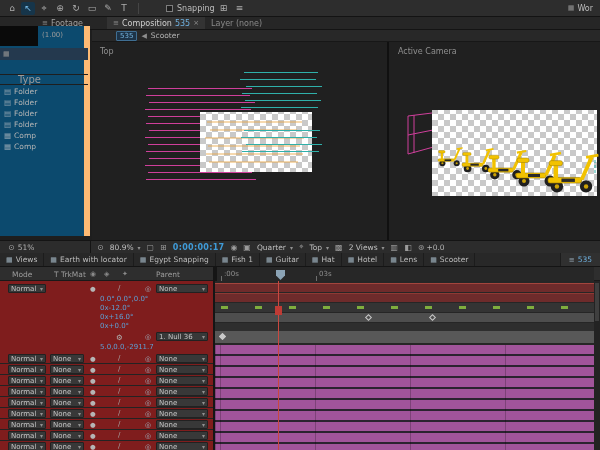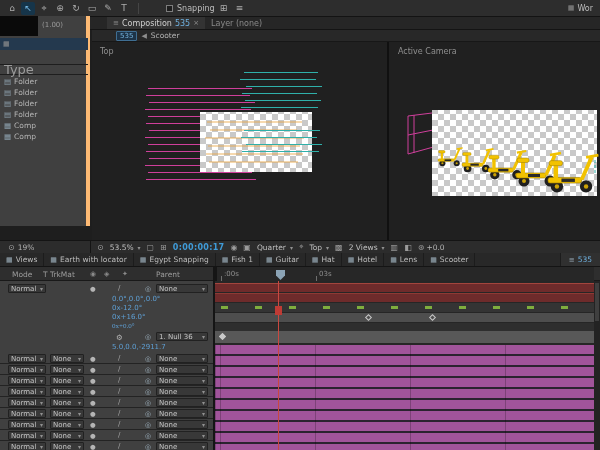--- a/index.html
+++ b/index.html
@@ -19,25 +19,25 @@
   
   #ptabs{position:absolute;left:0;top:17px;width:600px;height:13px;background:#262626;border-bottom:1px solid #141414;display:flex;align-items:stretch;font-size:8px;}
   .ptab{display:flex;align-items:center;gap:3px;padding:0 6px;color:#a0a0a0;white-space:nowrap;}
   #ptab-footage{margin-left:36px;}
   #ptab-comp{margin-left:18px;background:#333333;color:#cfcfcf;}
   .ticon{font-size:7px;color:#8e8e8e;}
   .bluechip{color:#6fb1e0;}
   #ptab-layer{color:#8a8a8a;}
 
   
-  #proj{position:absolute;left:0;top:16px;width:90px;height:210px;background:#404040;border-right:4px solid #fdba74;}
+  #proj{position:absolute;left:0;top:26px;width:90px;height:210px;background:#0c4a6e;border-right:6px solid #fdba74;}
   #proj-thumb{position:absolute;left:0;top:0;width:38px;height:20px;background:#0a0a0a;}
   #proj-scale{position:absolute;left:42px;top:5px;font-size:7px;color:#9a9a9a;}
   #proj-sel{position:absolute;left:0;top:22px;width:88px;height:12px;background:#24394e;display:flex;align-items:center;padding-left:3px;color:#6fb1e0;}
-  #proj-colhead{position:absolute;left:0;top:48px;width:88px;height:11px;border-top:1px solid #1e1e1e;border-bottom:1px solid #1e1e1e;font-size:13px;color:#9a9a9a;display:flex;align-items:center;padding-left:4px;}
+  #proj-colhead{position:absolute;left:0;top:48px;width:88px;height:11px;border-top:1px solid #1e1e1e;border-bottom:1px solid #1e1e1e;font-size:10px;color:#9a9a9a;display:flex;align-items:center;padding-left:18px;}
   #proj-items{position:absolute;left:0;top:60px;width:88px;}
   .pitem{height:11px;display:flex;align-items:center;gap:3px;padding-left:4px;}
   .pig{color:#8fa3b0;font-size:7.5px;}
   .plbl{font-size:7.5px;color:#b5b5b5;}
 
   
   #viewer{position:absolute;left:92px;top:30px;width:508px;height:210px;background:#202020;}
   #crumb{height:12px;background:#282828;border-bottom:1px solid #171717;display:flex;align-items:center;gap:4px;padding-left:24px;}
   #crumb-chip{border:1px solid #3f6e92;background:#1d3347;color:#74b3dd;font-size:7px;line-height:8px;padding:0 3px;border-radius:1px;}
   #crumb-name{font-size:7.5px;color:#b5b5b5;}
@@ -61,46 +61,46 @@
 
   
   #ctabs-row{position:absolute;left:0;top:253px;width:600px;height:14px;background:#282828;border-bottom:1px solid #141414;display:flex;align-items:stretch;}
   #ctabs{display:flex;}
   .ctab{display:flex;align-items:center;gap:3px;padding:0 6px;border-right:1px solid #1c1c1c;font-size:7.5px;color:#bdbdbd;white-space:nowrap;}
   .cticon{color:#98aab6;font-size:7px;}
   #tltab{margin-left:auto;display:flex;align-items:center;gap:3px;padding:0 8px;border-left:1px solid #1c1c1c;background:#303030;}
   #tltab-label{color:#6fb1e0;font-size:7.5px;}
 
   
-  #tl{position:absolute;left:0;top:267px;width:600px;height:183px;background:#404040;overflow:hidden;}
+  #tl{position:absolute;left:0;top:267px;width:600px;height:183px;background:#7f1d1d;overflow:hidden;}
   #tlhead{position:absolute;left:0;top:0;width:600px;height:14px;background:#2e2e2e;border-bottom:1px solid #191919;}
   .hlbl{position:absolute;top:3px;font-size:7.5px;color:#9c9c9c;}
-  #h-mode{left:12px;}#h-trkmat{left:43px;}#h-parent{left:156px;}
+  #h-mode{left:12px;}#h-trkmat{left:54px;}#h-parent{left:156px;}
   .hicon{position:absolute;top:3px;font-size:7px;color:#8a8a8a;}
   #h-eye{left:90px;}#h-solo{left:104px;}#h-switch{left:122px;}
   #ruler{position:absolute;left:215px;top:0;width:379px;height:14px;background:#272727;border-left:2px solid #151515;overflow:hidden;}
   #ruler-labels{display:flex;padding-left:7px;}
   .rlabel{flex:0 0 95px;width:95px;font-size:7px;color:#8e8e8e;line-height:14px;position:relative;}
   .rlabel::before{content:"";position:absolute;left:-3px;bottom:0;width:1px;height:5px;background:#6f6f6f;}
   #cti-head{position:absolute;left:59px;top:3px;width:9px;height:10px;background:#8ba3b5;clip-path:polygon(0 0,100% 0,100% 55%,50% 100%,0 55%);}
 
   #tl-divider{position:absolute;left:213px;top:0;width:2px;height:183px;background:#151515;}
   .tlrow{position:absolute;left:0;width:213px;height:11px;}
   #row0{top:16px;}
   #nullrow{top:64px;height:12px;}
   .dd{position:absolute;top:1px;height:9px;display:flex;align-items:center;justify-content:space-between;background:#383838;border:1px solid #212121;border-radius:1px;font-size:7px;color:#c6c6c6;padding:0 2px;white-space:nowrap;overflow:hidden;}
   .dd-mode{left:8px;width:38px;}
   .dd-trk{left:50px;width:34px;}
   .dd-parent{left:156px;width:52px;}
   .roweye{position:absolute;left:90px;top:2px;font-size:6.5px;color:#b5b5b5;}
   .rowslash{position:absolute;left:118px;top:1px;font-size:7px;color:#a8a8a8;}
   .rowpw{position:absolute;left:145px;top:2px;font-size:7px;color:#9fb3c0;}
   .rowgear{position:absolute;left:116px;top:2px;font-size:7.5px;color:#b0b0b0;}
-  .propval{position:absolute;left:112px;height:9px;line-height:9px;font-size:7px;color:#5e9fd4;white-space:nowrap;}
-  #pv-orient{top:28px;}#pv-xrot{top:37px;}#pv-yrot{top:46px;}#pv-zrot{top:55px;font-family:Liberation Serif, serif;}#pv-pos{top:76px;}
+  .propval{position:absolute;left:100px;height:9px;line-height:9px;font-size:7px;color:#5e9fd4;white-space:nowrap;}
+  #pv-orient{top:28px;}#pv-xrot{top:37px;}#pv-yrot{top:46px;}#pv-zrot{top:55px;}#pv-pos{top:76px;}
   #layer-rows{position:absolute;left:0;top:86px;width:213px;}
   .lrow{position:relative;height:11px;border-bottom:1px solid #232323;}
 
   #tl-right{position:absolute;left:215px;top:14px;width:385px;height:169px;background:#262626;}
   .lane{position:absolute;left:0;width:385px;}
   #lane-m1{top:2px;height:9px;background:#6e2b2b;box-shadow:inset 0 1px 0 #a3453d;}
   #lane-m2{top:12px;height:9px;background:#6e2b2b;box-shadow:inset 0 1px 0 #8d3a34;}
   #lane-green{top:22px;height:9px;background:#343434;}
   #lane-green .dashes{position:absolute;left:6px;right:10px;top:3px;height:3px;background:repeating-linear-gradient(90deg,#7fae3e 0 7px,transparent 7px 34px);}
   #lane-g1{top:32px;height:9px;background:#4e4e4e;}
@@ -296,26 +296,26 @@
     </svg>
     <div id="view-sep"></div>
     <span id="vl-label">Top</span>
     <span id="vr-label">Active Camera</span>
   </div>
 </div>
 
 <div id="vbar">
   <div id="vbar-left">
     <span class="vicon">⊙</span>
-    <span>19%</span>
+    <span>51%</span>
   </div>
   <span class="vdiv"></span>
   <span class="vicon">⊙</span>
   <span class="vtext">
-    <span>53.5%</span>
+    <span>80.9%</span>
     <span class="arr">▾</span>
   </span>
   <span class="vicon">▢</span>
   <span class="vicon">⊞</span>
   <span id="vtimecode">0:00:00:17</span>
   <span class="vicon">◉</span>
   <span class="vicon">▣</span>
   <span class="vtext">
     <span>Quarter</span>
     <span class="arr">▾</span>

